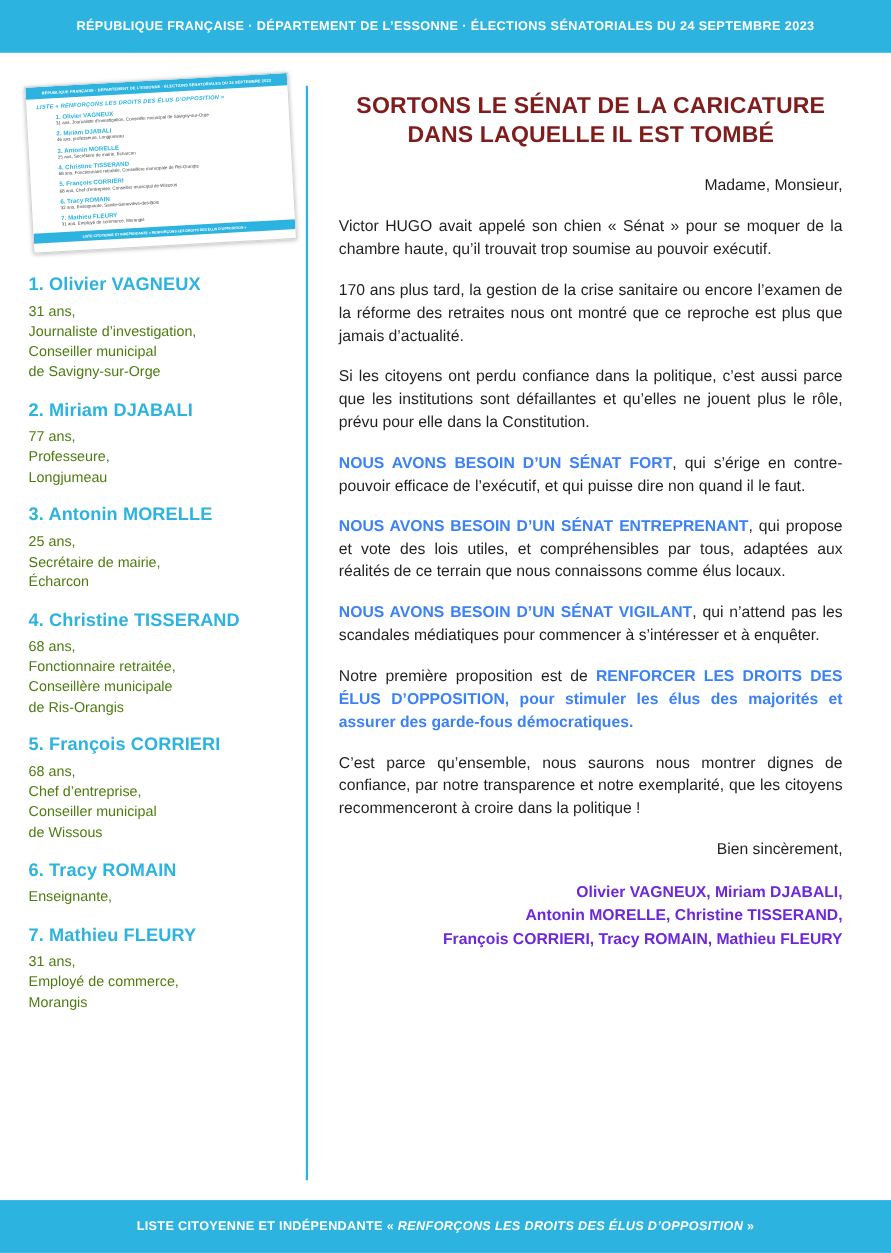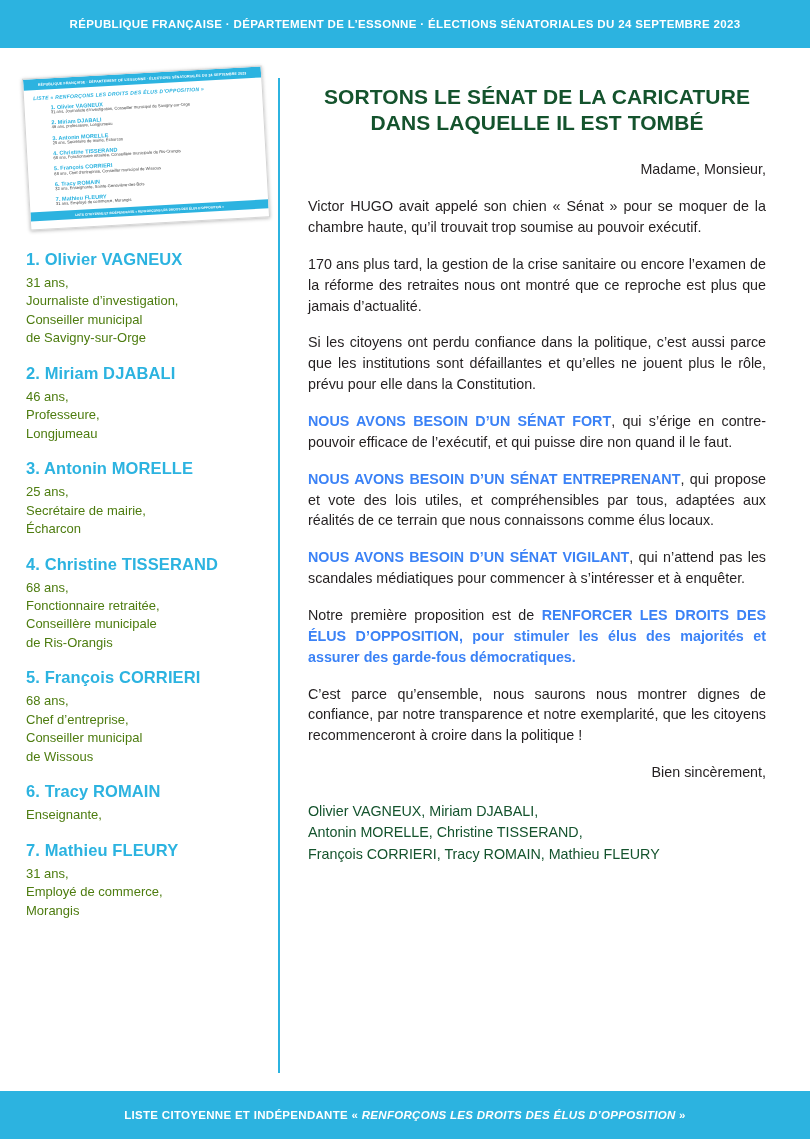--- a/index.html
+++ b/index.html
@@ -161,21 +161,21 @@
     margin-bottom: 5px;
     letter-spacing: 0.1px;
   }
   .cand-line {
     font-size: 13px;
     color: #4d7c0f;
     line-height: 1.42;
   }
   
   h1.headline {
-    color: #14532d;
+    color: #7f1d1d;
     font-size: 21px;
     line-height: 1.22;
     font-weight: bold;
     text-align: center;
     margin: 0 0 24px 0;
     letter-spacing: 0.1px;
   }
   p.para {
     font-size: 14.3px;
     line-height: 1.46;
@@ -189,22 +189,23 @@
   .em-blue {
     color: #3b82f6;
     font-weight: bold;
   }
   .ital {
   }
   .signature {
     margin-top: 18px;
     font-size: 14.3px;
     line-height: 1.5;
-    font-weight: normal;
-    color: #14532d;
+    font-weight: bold;
+    color: #6d28d9;
+    text-align: right;
   }
 </style>
 </head>
 <body>
 
 <div class="page">
 
   <div class="top-band">
     <div class="top-band-text">RÉPUBLIQUE FRANÇAISE · DÉPARTEMENT DE L’ESSONNE · ÉLECTIONS SÉNATORIALES DU 24 SEPTEMBRE 2023</div>
   </div>
@@ -254,21 +255,21 @@
       <div class="cand">
         <div class="cand-name">1. Olivier VAGNEUX</div>
         <div class="cand-line">31 ans,</div>
         <div class="cand-line">Journaliste d’investigation,</div>
         <div class="cand-line">Conseiller municipal</div>
         <div class="cand-line">de Savigny-sur-Orge</div>
       </div>
 
       <div class="cand">
         <div class="cand-name">2. Miriam DJABALI</div>
-        <div class="cand-line">46 ans,</div>
+        <div class="cand-line">77 ans,</div>
         <div class="cand-line">Professeure,</div>
         <div class="cand-line">Longjumeau</div>
       </div>
 
       <div class="cand">
         <div class="cand-name">3. Antonin MORELLE</div>
         <div class="cand-line">25 ans,</div>
         <div class="cand-line">Secrétaire de mairie,</div>
         <div class="cand-line">Écharcon</div>
       </div>

